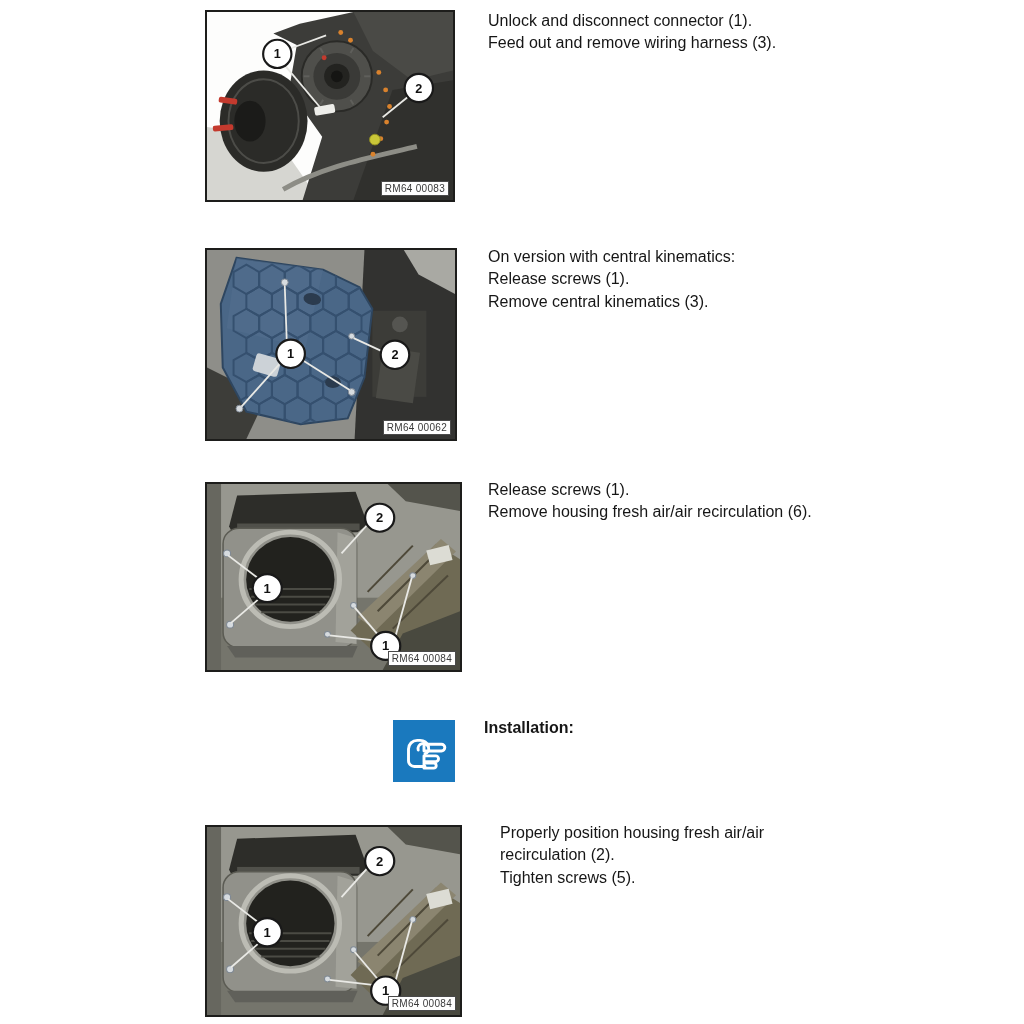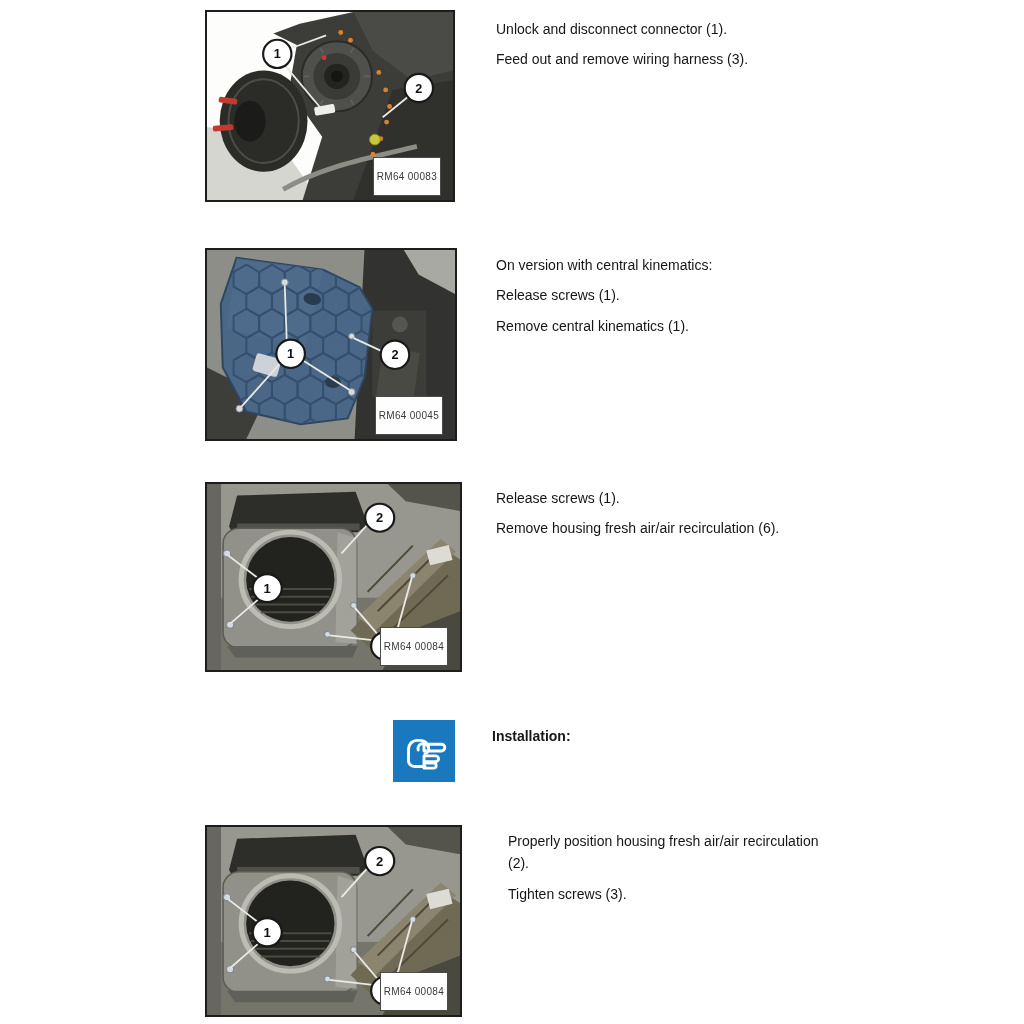--- a/index.html
+++ b/index.html
@@ -5,26 +5,26 @@
   html,body { margin:0; padding:0; background:#ffffff; }
   .page {
     position:relative; width:1024px; height:1024px; background:#ffffff;
     font-family:"Liberation Sans", sans-serif; color:#1a1a1a; overflow:hidden;
   }
   .figure {
     position:absolute; box-sizing:border-box; border:2px solid #1d1d1b; background:#fff;
   }
   .figure svg { display:block; width:100%; height:100%; }
   .figlabel {
-    position:absolute; right:12px; bottom:4px; background:#fefefe;
+    position:absolute; right:4px; bottom:4px; background:#fefefe;
     border:1px solid #4a4a4a; font-size:10px; line-height:13px;
-    padding:12px 3px; color:#3a3a3a; letter-spacing:.3px; white-space:nowrap;
+    padding:0 3px; color:#3a3a3a; letter-spacing:.3px; white-space:nowrap;
   }
   .textcol { position:absolute; width:345px; }
-  .textcol p { margin:8px; font-size:14px; line-height:22.4px; color:#161616; }
+  .textcol p { margin:0; font-size:16px; line-height:22.4px; color:#161616; }
   .u { }
   .heading { font-weight:bold; }
   .note-icon-box { position:absolute; width:62px; height:62px; }
   .note-icon-box svg { display:block; width:100%; height:100%; }
   
   .ldg line { stroke:#e9e9e5; stroke-width:1.8; }
   .co { fill:#ffffff; stroke:#191919; stroke-width:2.2; }
   .cot { font-family:"Liberation Sans", sans-serif; font-size:13px; font-weight:bold;
          text-anchor:middle; fill:#111111; }
   .hexg path, .hexg use { stroke:#35506f; stroke-width:2; fill:none; }
@@ -168,26 +168,26 @@
       </g>
       <g>
         <circle class="co" cx="85" cy="106" r="14.5"></circle>
         <text class="cot" x="85" y="110.7">1</text>
       </g>
       <g>
         <circle class="co" cx="191" cy="107" r="14.5"></circle>
         <text class="cot" x="191" y="111.7">2</text>
       </g>
     </svg>
-    <div class="figlabel">RM64 00045</div>
+    <div class="figlabel">RM64 00062</div>
   </div>
   <div class="textcol" style="left:488px; top:246px;">
     <p class="u">On version with central kinematics:</p>
     <p>Release screws (1).</p>
-    <p>Remove central kinematics (1).</p>
+    <p>Remove central kinematics (3).</p>
   </div>
 
   <div class="figure" style="left:205px; top:482px; width:257px; height:190px;">
     <svg viewBox="0 0 252 193" preserveAspectRatio="none">
       <rect width="252" height="193" fill="#97978f"></rect>
       <rect y="118" width="252" height="75" fill="#75756c"></rect>
       <polygon points="180,0 252,0 252,28 198,18" fill="#54544c"></polygon>
       <rect x="0" width="14" height="193" fill="#67675f"></rect>
       <path d="M22 44 L30 12 L148 8 L160 42 L150 50 L26 52 Z" fill="#2d2d29"></path>
       <rect x="30" y="41" width="122" height="7" fill="#50504a"></rect>
@@ -323,16 +323,16 @@
       </g>
       <g>
         <circle class="co" cx="178" cy="168" r="14.5"></circle>
         <text class="cot" x="178" y="172.7">1</text>
       </g>
     </svg>
     <div class="figlabel">RM64 00084</div>
   </div>
   <div class="textcol" style="left:500px; top:822px;">
     <p>Properly position housing fresh air/air recirculation (2).</p>
-    <p>Tighten screws (3).</p>
+    <p>Tighten screws (5).</p>
   </div>
 
 </div>
 
 </body></html>

